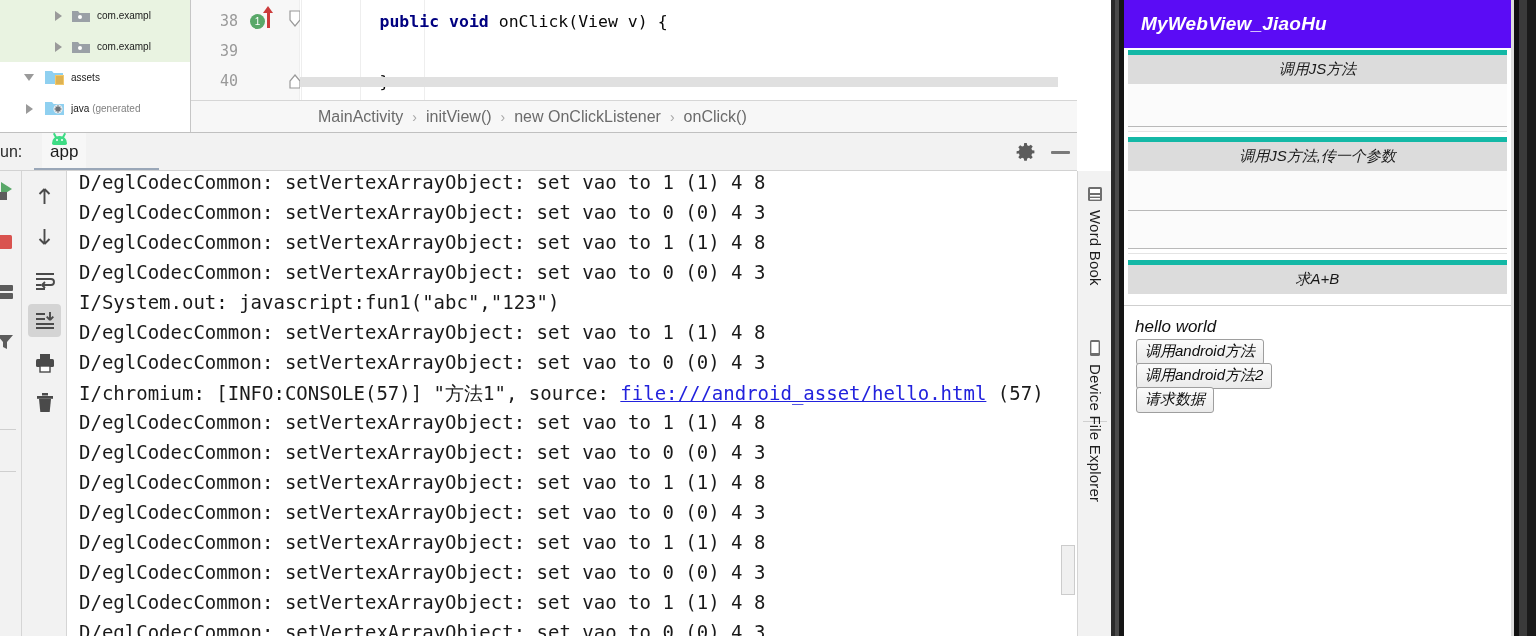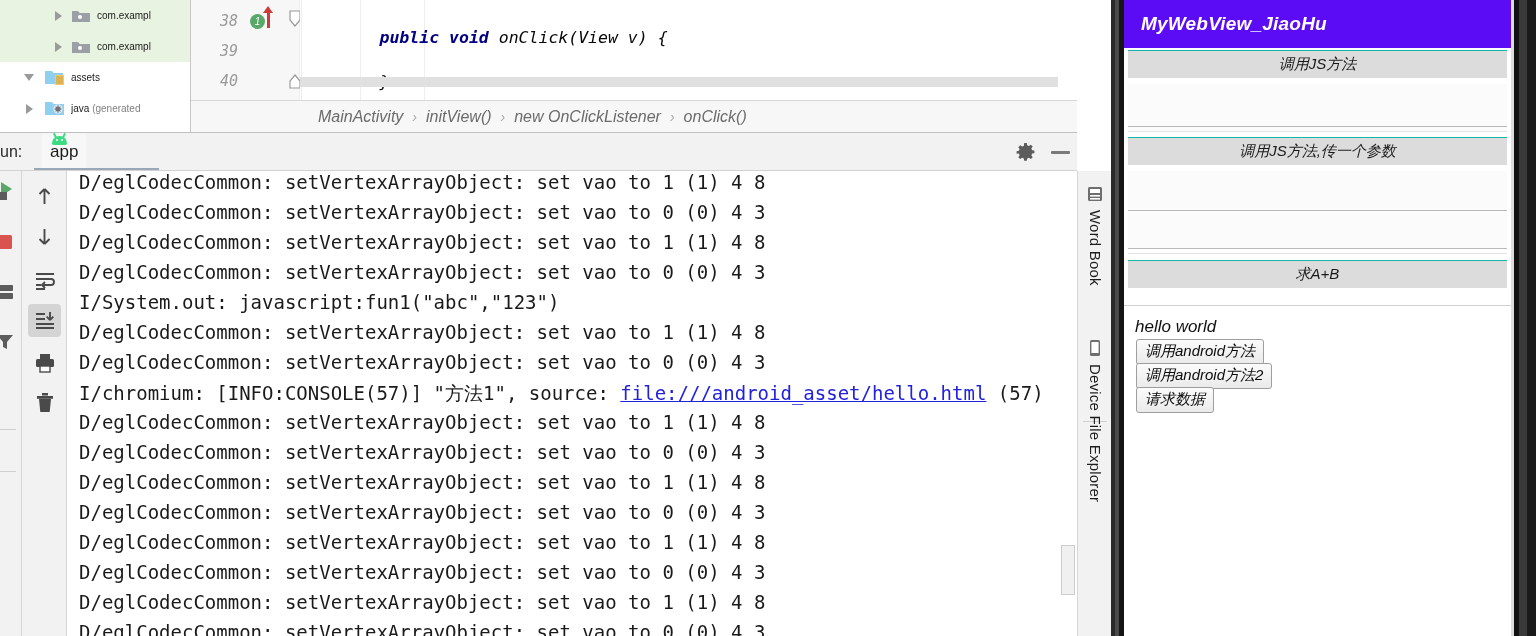--- a/index.html
+++ b/index.html
@@ -32,21 +32,21 @@
   .tw.indent1 { width: 52px; flex: 0 0 52px; justify-content: flex-end; padding-right: 6px;}
   .arrow-r { width: 0; height: 0; border-left: 7px solid #9a9a9a; border-top: 5px solid transparent; border-bottom: 5px solid transparent; }
   .arrow-d { width: 0; height: 0; border-top: 7px solid #9a9a9a; border-left: 5px solid transparent; border-right: 5px solid transparent; }
   .ticon { width: 26px; flex: 0 0 26px; display:flex; align-items:center; justify-content:center; }
   .tlabel { margin-left: 3px; overflow: hidden; }
   .tlabel .dim { color: #808080; }
 
   #tree-sep { position: absolute; left: 190px; top: 0; width: 1px; height: 133px; background: #c6c6c6; }
 
   
-  #editor { position: absolute; left: 191px; top: 0; width: 887px; height: 160px; background: #c2410c; overflow: hidden; font-style: italic; }
+  #editor { position: absolute; left: 191px; top: 0; width: 887px; height: 160px; background: #c2410c; overflow: hidden; }
   #ed-toprow { position: absolute; left: 0; top: 0; width: 887px; height: 8px; background: #fdf8ea; }
   #ed-toprow-sel { position: absolute; left: 290px; top: 0; width: 120px; height: 8px; background: #c8cef0; }
 
   #gutter { position: absolute; left: 0; top: 0; width: 109px; height: 100px; background: #f7f7f7; }
   .lineno {
     position: absolute; right: 62px; font-size: 15px; color: #999999;
     font-family: "DejaVu Sans Mono", monospace; text-align: right; width: 40px;
   }
   #gutter-edge { position: absolute; left: 108px; top: 0; width: 1px; height: 100px; background: #eeeeee; }
 
@@ -165,22 +165,22 @@
     background: #ffffff; overflow: hidden; font-style: italic;
   }
   #app-bar {
     position: absolute; left: 0; top: 0; width: 387px; height: 48px;
     background: #5b0cf5; display: flex; align-items: center; padding-left: 17px;
   }
   #app-bar-title { font-size: 19px; font-weight: bold; color: #ffffff; letter-spacing: .2px; }
 
   #native-buttons { position: absolute; left: 0; top: 50px; width: 387px; }
   .nb {
-    position: absolute; left: 4px; width: 379px; height: 28px;
-    background: #dcdcdc; border-top: 1px solid #14b8a6;
+    position: absolute; left: 4px; width: 379px; height: 34px;
+    background: #dcdcdc; border-top: 5px solid #14b8a6;
     display: flex; align-items: center; justify-content: center;
     font-size: 15px; color: #1a1a1a;
   }
   .nb-gap { position: absolute; left: 4px; width: 379px; background: #fbfbfb; }
   .nb-rule { position: absolute; left: 4px; width: 379px; height: 1px; background: #b9b9b9; }
   .nb-rule2 { position: absolute; left: 4px; width: 379px; height: 1px; background: #e4e4e4; }
 
   #webview {
     position: absolute; left: 0; top: 305px; width: 387px; height: 331px;
     background: #ffffff; border-top: 1px solid #cfcfcf;
@@ -280,21 +280,21 @@
         <div class="fold-marker" style="top:74px;">
           <svg width="14" height="16" viewBox="0 0 14 16">
               <path d="M7 1l5 6v7H2V7z" fill="#ffffff" stroke="#9a9a9a" stroke-width="1.2"></path>
             </svg>
         </div>
 
         <div id="code-area">
           <div class="vline" style="left:1px;"></div>
           <div class="vline" style="left:60px;"></div>
           <div class="vline" style="left:124px;"></div>
-          <div class="codeline" style="top:28px;"><span>        </span><span class="kw">public</span><span> </span><span class="kw">void</span><span> onClick(View v) {</span></div>
+          <div class="codeline" style="top:12px;"><span>        </span><span class="kw">public</span><span> </span><span class="kw">void</span><span> onClick(View v) {</span></div>
           <div class="codeline" style="top:72px;"><span>        </span><span>}</span></div>
         </div>
         <div id="code-underline"></div>
 
         <div id="ed-bottom-border"></div>
         <div id="breadcrumb">
           <span>MainActivity</span>
           <span class="bc-sep">›</span>
           <span>initView()</span>
           <span class="bc-sep">›</span>

